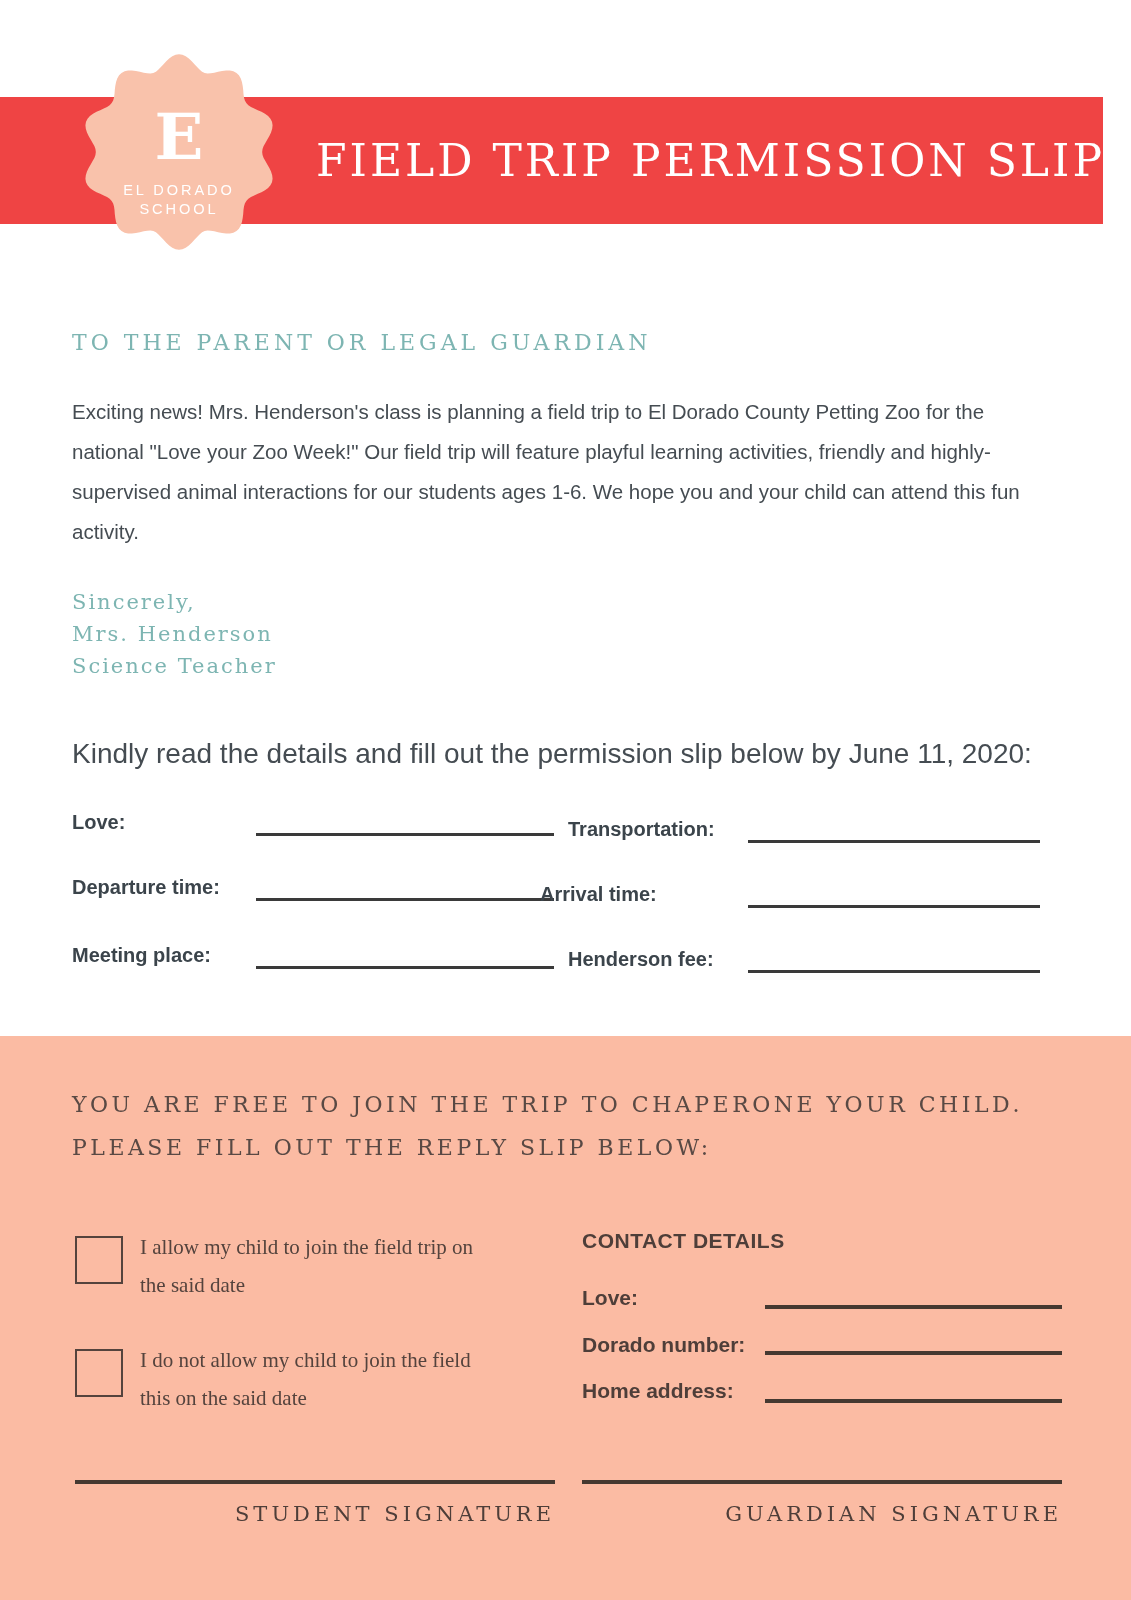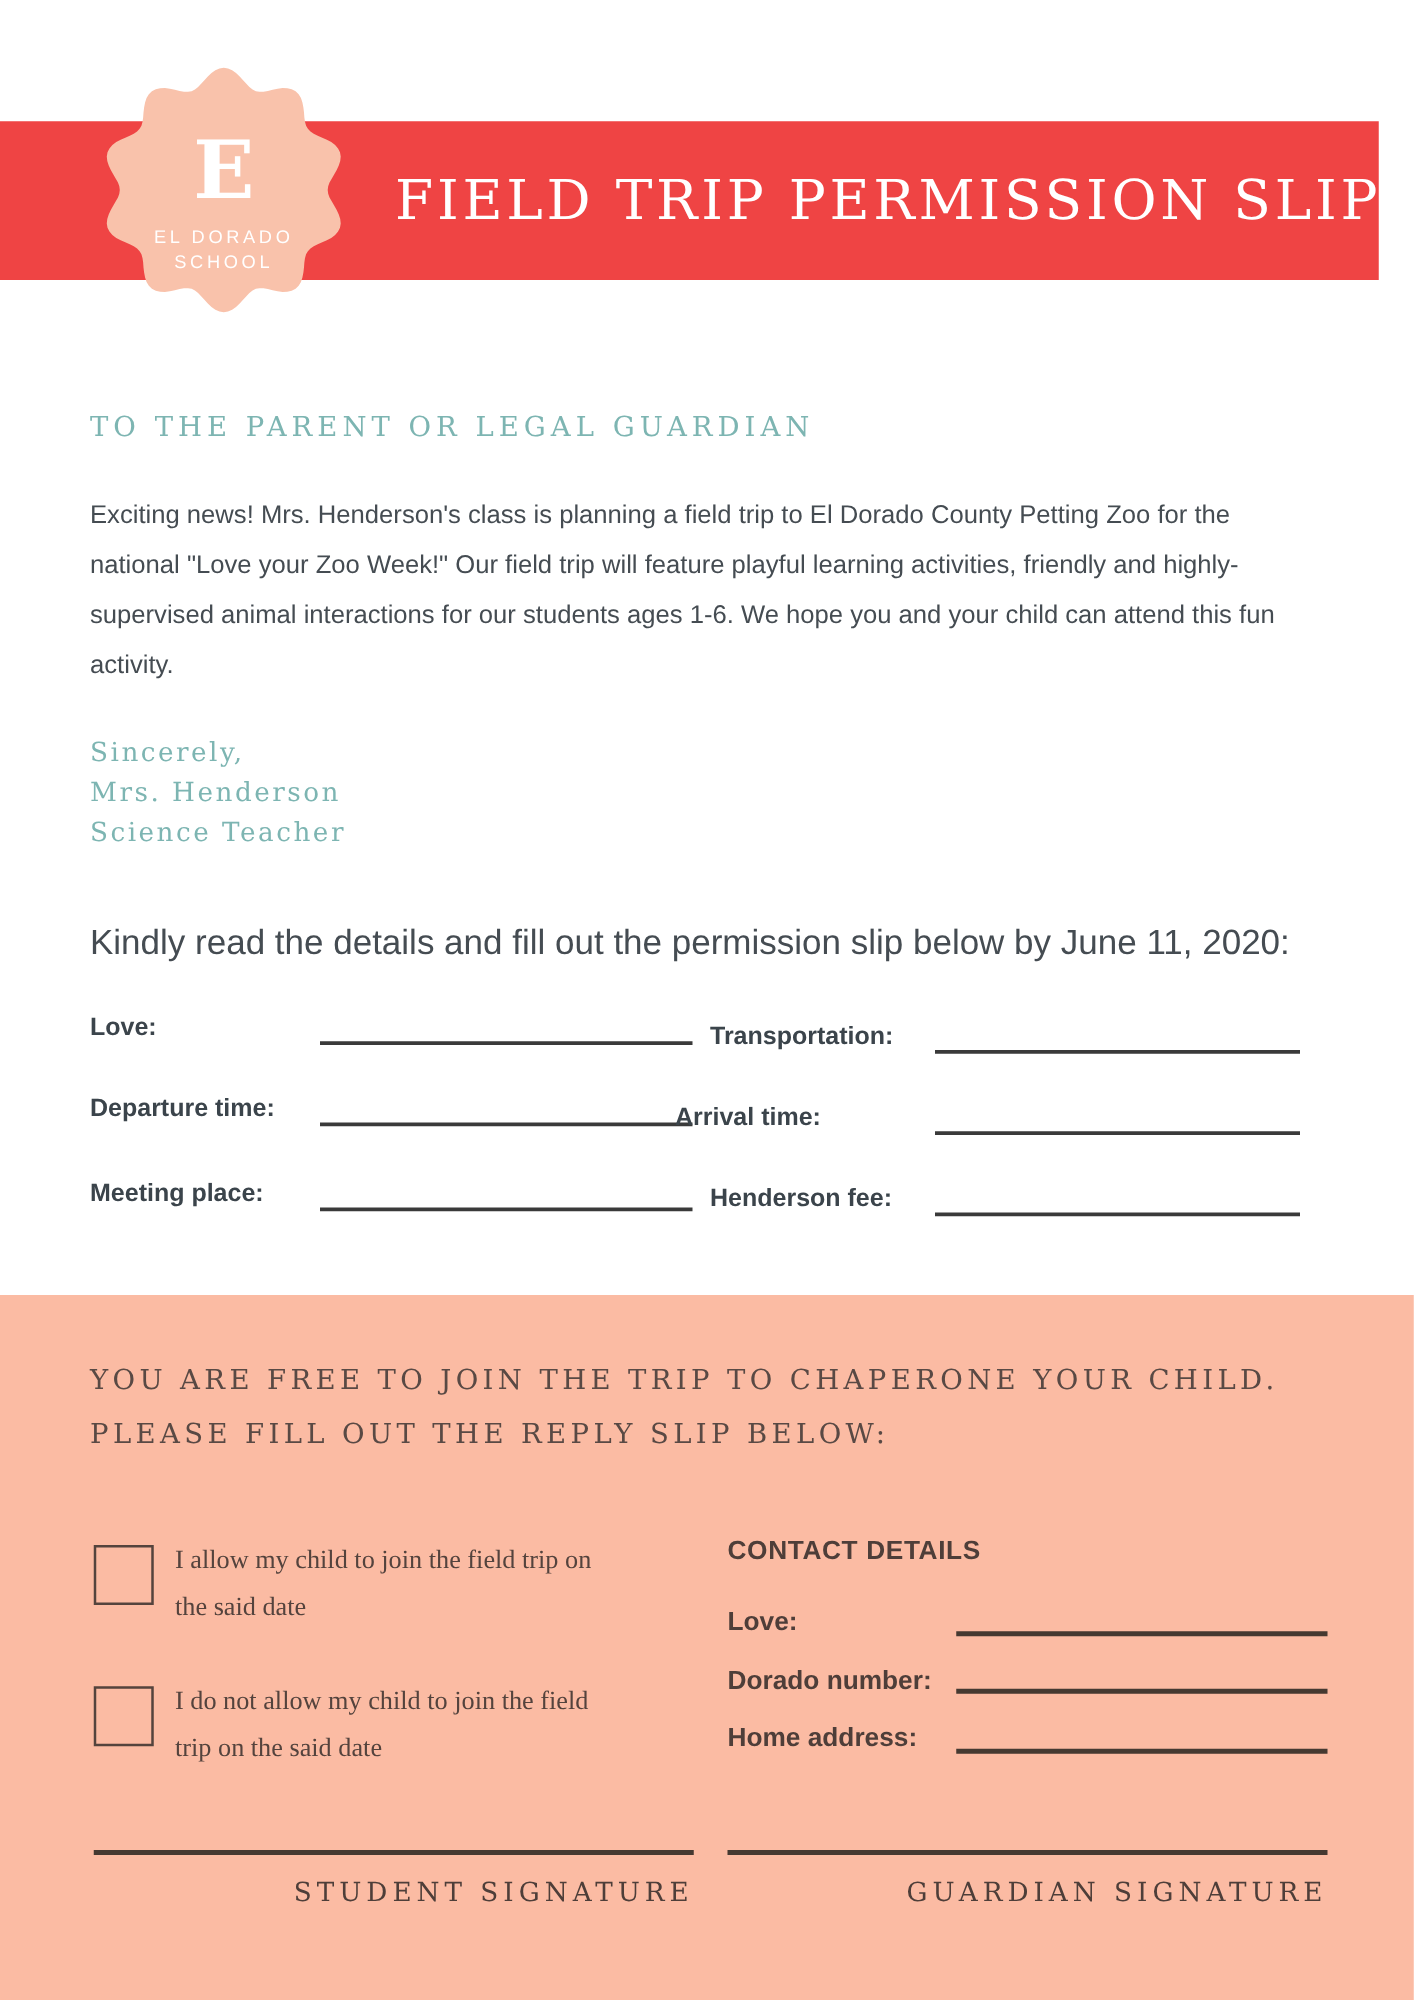--- a/index.html
+++ b/index.html
@@ -193,21 +193,21 @@
 <div class="f-line rf2"></div>
 
 <div class="reply"></div>
 
 <div class="reply-heading rh0">YOU ARE FREE TO JOIN THE TRIP TO CHAPERONE YOUR CHILD.</div>
 <div class="reply-heading rh1">PLEASE FILL OUT THE REPLY SLIP BELOW:</div>
 
 <div class="checkbox cb0"></div>
 <div class="cb-label cl0">I allow my child to join the field trip on the said date</div>
 <div class="checkbox cb1"></div>
-<div class="cb-label cl1">I do not allow my child to join the field trip on the said date</div>
+<div class="cb-label cl1">I do not allow my child to join the field this on the said date</div>
 
 <div class="contact-heading">CONTACT DETAILS</div>
 <div class="c-label co0">Love:</div>
 <div class="c-label co1">Dorado number:</div>
 <div class="c-label co2">Home address:</div>
 <div class="c-line cn0"></div>
 <div class="c-line cn1"></div>
 <div class="c-line cn2"></div>
 
 <div class="sig-line sg0"></div>

